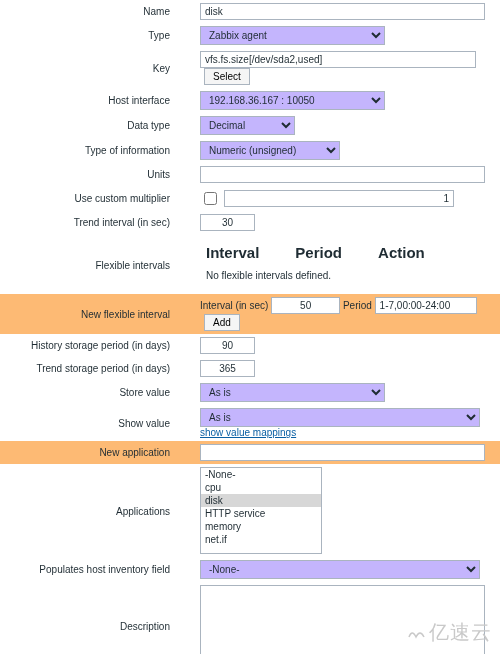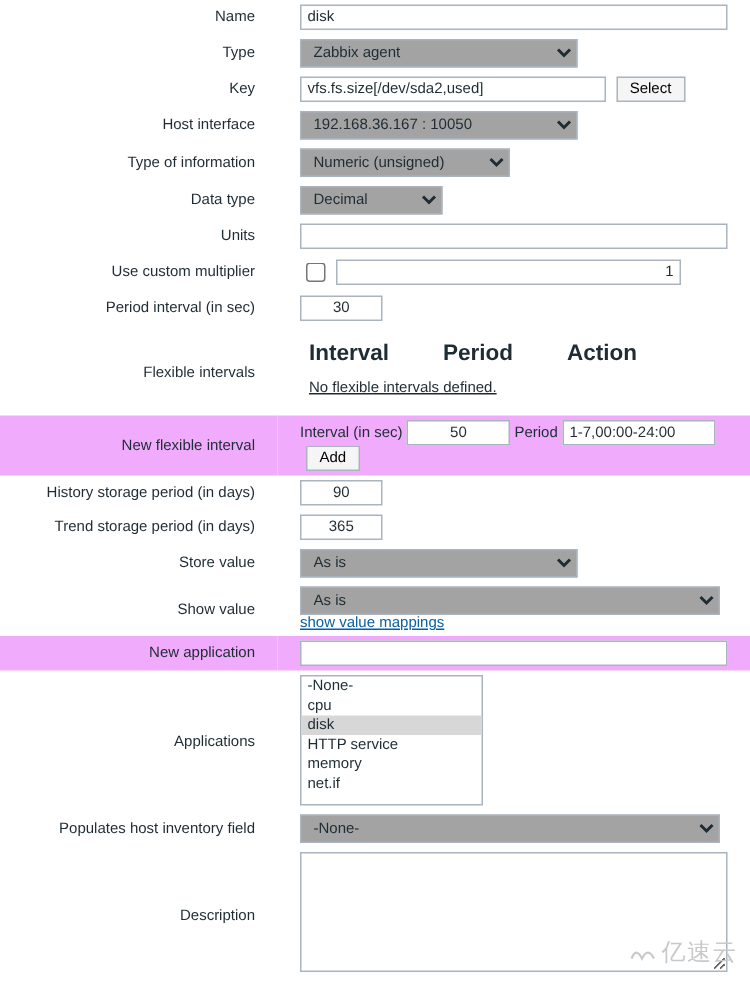--- a/index.html
+++ b/index.html
@@ -1,88 +1,88 @@
 <!DOCTYPE html>
 <html><head>
 <meta charset="utf-8">
 <style>
 body { margin:0; font-family:Verdana,Arial,sans-serif; font-size:10px; color:#1f2c33; background:#fff; width:500px; }
 .form-table { width:100%; border-collapse:collapse; }
 .form-table td { padding:3px 15px; vertical-align:middle; }
 .label-cell { text-align:right; width:160px; color:#1f2c33; padding-right:6px; }
 input[type=text],select,textarea { font-family:Verdana,Arial,sans-serif; font-size:10px; border:1px solid #aab4bf; padding:2px 4px; box-sizing:border-box; background:#fff; color:#1f2c33; }
-select { background:#a3a3a3; }
+select { background:#c4b5fd; }
 textarea { resize:both; }
 .w-full { width:285px; }
 .w-xl { width:280px; }
 .w-med { width:185px; }
 .w-sm { width:55px; text-align:center; }
 .btn { font-family:Verdana,Arial,sans-serif; font-size:10px; border:1px solid #aab4bf; background:#f5f5f5; padding:2px 8px; cursor:pointer; }
-.row-highlight { background:#f0abfc; }
+.row-highlight { background:#fdba74; }
 .flextbl { margin-top:2px; }
 .flextbl th { text-align:left; font-weight:bold; padding:3px 30px 3px 4px; font-size:15px; }
-.flextbl .msg { padding:4px 4px 8px 4px; color:#1f2c33;text-decoration:underline; }
+.flextbl .msg { padding:4px 4px 8px 4px; color:#1f2c33; }
 .listbox { width:120px; height:85px; overflow-y:scroll; border:1px solid #aab4bf; background:#fff; }
 .listbox div { padding:1px 4px; cursor:default; }
 .listbox .sel { background:#d7d7d7; }
 .mult-wrap { display:flex; align-items:center; gap:4px; }
 .mult-input { width:230px; background:#f2f2f2; text-align:right; color:#999; }
 a.link { color:#0a5fa3; text-decoration:underline; }
 .valign-top { vertical-align:top; }
 .desc-area { width:285px; height:80px; }
-.wm { position:fixed; right:8px; bottom:8px; color:#c9c9c9; font-size:16px; letter-spacing:1px; pointer-events:none; }
+.wm { position:fixed; right:8px; bottom:8px; color:#c9c9c9; font-size:20px; letter-spacing:1px; pointer-events:none; }
 .wm svg { vertical-align:middle; margin-right:2px; }
 </style>
 </head>
 <body>
 
 <table class="form-table">
 <tbody>
       <tr>
   <td class="label-cell">Name</td>
   <td><input type="text" class="w-full" value="disk" style=""></td>
 </tr>
 <tr>
   <td class="label-cell">Type</td>
   <td><select class="w-med"><option>Zabbix agent</option></select></td>
 </tr>
 <tr>
   <td class="label-cell">Key</td>
   <td>
-    <input type="text" style="width: 204px;" value="vfs.fs.size[/dev/sda2,used]">
+    <input type="text" style="width: 276px;" value="vfs.fs.size[/dev/sda2,used]">
     <button class="btn" style="margin-left:4px">Select</button>
   </td>
 </tr>
 <tr>
   <td class="label-cell">Host interface</td>
   <td><select class="w-med"><option>192.168.36.167 : 10050</option></select></td>
 </tr>
 <tr>
+  <td class="label-cell">Data type</td>
+  <td><select style="width:95px"><option>Decimal</option></select></td>
+</tr>
+<tr>
   <td class="label-cell">Type of information</td>
   <td><select style="width:140px"><option>Numeric (unsigned)</option></select></td>
-</tr>
-<tr>
-  <td class="label-cell">Data type</td>
-  <td><select style="width:95px"><option>Decimal</option></select></td>
 </tr>
 <tr>
   <td class="label-cell">Units</td>
   <td><input type="text" class="w-full" value="" style=""></td>
 </tr>
 <tr>
   <td class="label-cell">Use custom multiplier</td>
   <td>
     <div class="mult-wrap">
       <input type="checkbox" style="">
       <input type="text" class="mult-input" disabled="" value="1" style="">
     </div>
   </td>
 </tr>
 <tr>
-  <td class="label-cell">Period interval (in sec)</td>
+  <td class="label-cell">Trend interval (in sec)</td>
   <td><input type="text" class="w-sm" value="30" style=""></td>
 </tr>
 <tr>
   <td class="label-cell valign-top" style="padding-top:6px">Flexible intervals</td>
   <td>
     <table class="flextbl">
       <tbody>
               <tr>
         <th>Interval</th>
         <th>Period</th>

